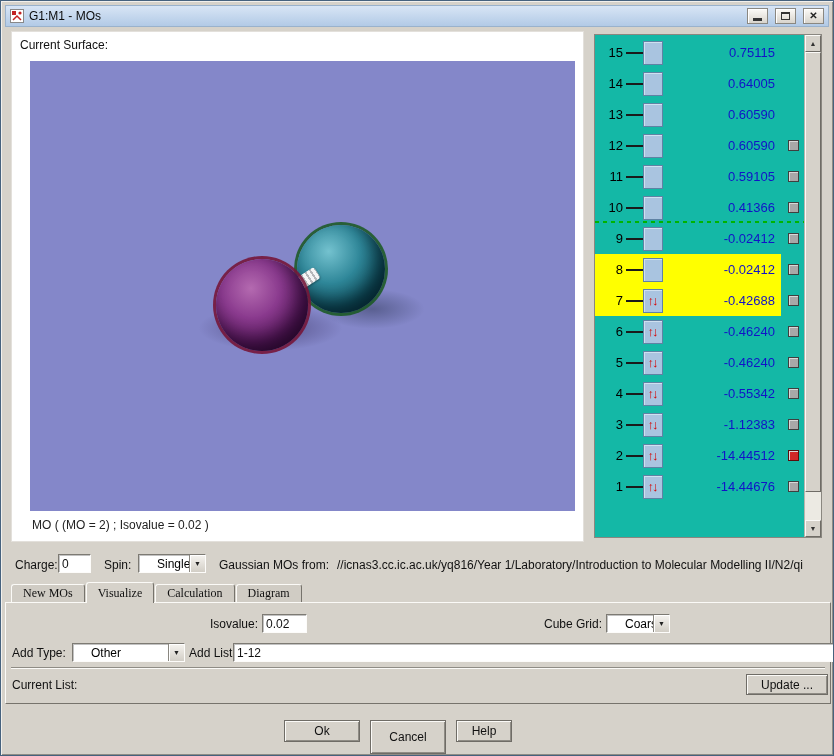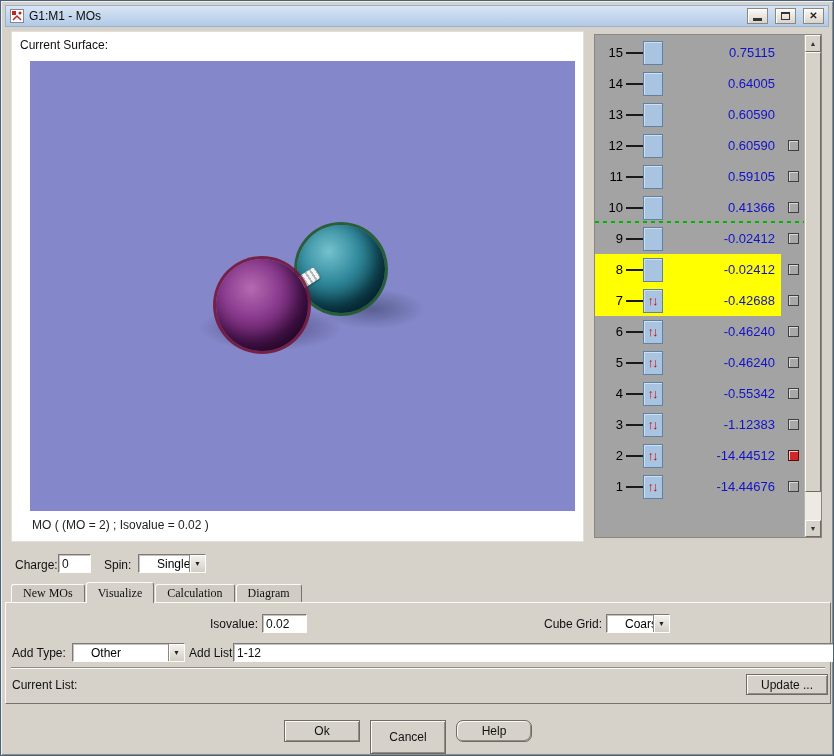--- a/index.html
+++ b/index.html
@@ -35,21 +35,21 @@
     background:radial-gradient(circle at 36% 30%,#74c2cf 0%,#2f8799 38%,#11505e 68%,#0a3340 88%);
     box-shadow:0 0 0 3px rgba(24,88,30,.85), inset -8px -10px 16px rgba(0,20,28,.6);}
   .sphere.purple{left:186px;top:198px;width:92px;height:92px;
     background:radial-gradient(circle at 38% 32%,#b46ab0 0%,#8a3a8e 35%,#5a1a5e 65%,#380f3c 86%);
     box-shadow:0 0 0 3px rgba(118,22,58,.9), inset -9px -11px 18px rgba(20,0,25,.6);}
   .bond{position:absolute;left:256px;top:214px;width:34px;height:13px;border-radius:3px;
     background:repeating-linear-gradient(90deg,#f5f5f5 0 3px,#b7b7ba 3px 5px);
     transform:rotate(-33deg);box-shadow:0 1px 2px rgba(0,0,0,.35);}
 
   
-  .mo-panel{position:absolute;left:593px;top:33px;width:228px;height:504px;background:#a3a3a3;border:1px solid #8a8780;padding-left:13px;}
+  .mo-panel{position:absolute;left:593px;top:33px;width:228px;height:504px;background:#14b8a6;border:1px solid #8a8780;padding-left:13px;}
   .mo-rows{position:absolute;left:0;top:2px;width:209px;}
   .mo-row{position:relative;height:31px;display:flex;align-items:center;}
   .band{display:flex;align-items:center;width:186px;height:100%;}
   .band.hl{background:#ffff00;}
   .mo-num{width:28px;text-align:right;font-size:13px;color:#000;}
   .mo-line{width:17px;height:2px;background:#1a1a1a;margin-left:3px;}
   .mo-box{width:20px;height:24px;background:#a9c4e0;border:1px solid #5f82a4;
     box-shadow:inset 1px 1px 0 #cfe0f0;display:flex;align-items:center;justify-content:center;}
   .ar{color:#d40000;font-size:13px;font-weight:bold;line-height:1;}
   .ar.up{margin-right:-2px;}
@@ -305,20 +305,24 @@
     </div>
   </div>
 
   <span class="lbl" style="left:14px;top:557px;">Charge:</span>
   <input class="field" style="left: 57px; top: 553px; width: 33px;" value="0">
   <span class="lbl" style="left:103px;top:557px;">Spin:</span>
   <div class="combo" style="left:137px;top:553px;width:68px;">
     <span class="combo-text">Singlet</span>
     <span class="combo-arrow">▼</span>
   </div>
+  <div class="source-row">
+    <span>Gaussian MOs from:</span>
+    <span>//icnas3.cc.ic.ac.uk/yq816/Year 1/Laboratory/Introduction to Molecular Modelling II/N2/qi</span>
+  </div>
 
   <div class="tabs">
     <div class="tab">
         <span>New MOs</span>
       </div>
     <div class="tab active">
         <span>Visualize</span>
       </div>
     <div class="tab">
         <span>Calculation</span>
@@ -346,14 +350,14 @@
     <input class="field" style="left: 227px; top: 40px; width: 659px;" value="1-12">
 
     <div class="etched"></div>
 
     <span class="lbl" style="left:6px;top:75px;">Current List:</span>
     <button class="btn" style="left:740px;top:71px;width:82px;height:21px;">Update ...</button>
   </div>
 
   <button class="btn" style="left:283px;top:719px;width:76px;height:22px;">Ok</button>
   <button class="btn" style="left:369px;top:719px;width:76px;height:34px;">Cancel</button>
-  <button class="btn" style="left:455px;top:719px;width:76px;height:22px;border-radius:7px;">Help</button>
+  <button class="btn" style="left:455px;top:719px;width:56px;height:22px;">Help</button>
 </div>
 
 </body></html>

